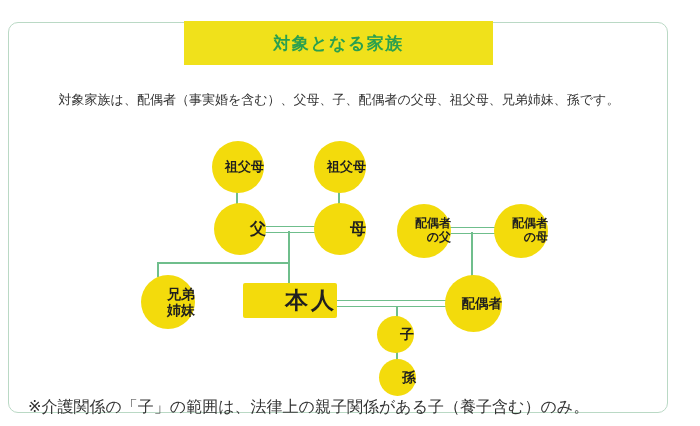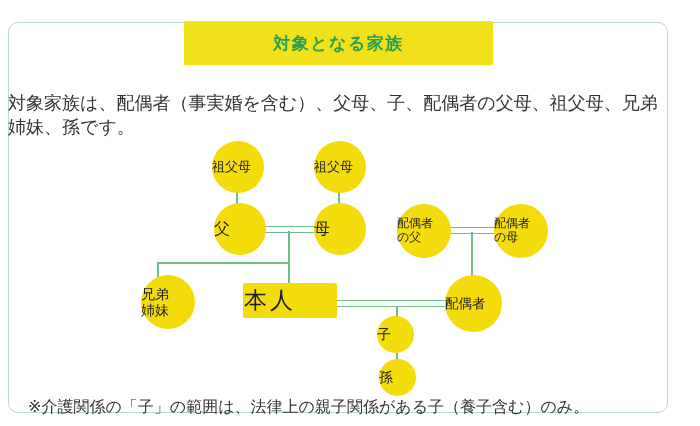--- a/index.html
+++ b/index.html
@@ -20,31 +20,31 @@
   }
   .header-box{
     position:absolute;left:184px;top:21px;width:309px;height:44px;
     background:var(--header_yellow);border-radius:0;
     display:flex;align-items:center;justify-content:center;z-index:3;
   }
   .header-box .title{
     color:var(--green_text);font-size:17px;font-weight:800;letter-spacing:1.5px;
   }
   .intro{
-    position:absolute;left:8px;top:91px;width:662px;
-    font-size:18px;font-weight:500;color:var(--text);z-index:2;
+    position:absolute;left:8px;top:91px;width:662px;text-align:center;
+    font-size:13px;font-weight:500;color:var(--text);z-index:2;
   }
   .footnote{
     position:absolute;left:28px;top:397px;font-size:16px;font-weight:500;
     color:var(--text);z-index:2;
   }
   .node{
-    position:absolute;display:flex;flex-direction:column;align-items:flex-start;justify-content:center;
+    position:absolute;display:flex;flex-direction:column;align-items:flex-end;justify-content:center;
     background:var(--yellow);border-radius:50%;z-index:2;
-    font-weight:400;color:#1f1f1f;text-align:center;line-height:1.15;
+    font-weight:700;color:#1f1f1f;text-align:center;line-height:1.15;
   }
   .node.rect{border-radius:2px;}
   .line{position:absolute;background:var(--line_green);z-index:1;}
   .dline{
     position:absolute;z-index:1;box-sizing:border-box;height:7px;
     border-top:1.5px solid var(--line_green);border-bottom:1.5px solid var(--line_green);
   }
 </style>
 </head>
 <body>

